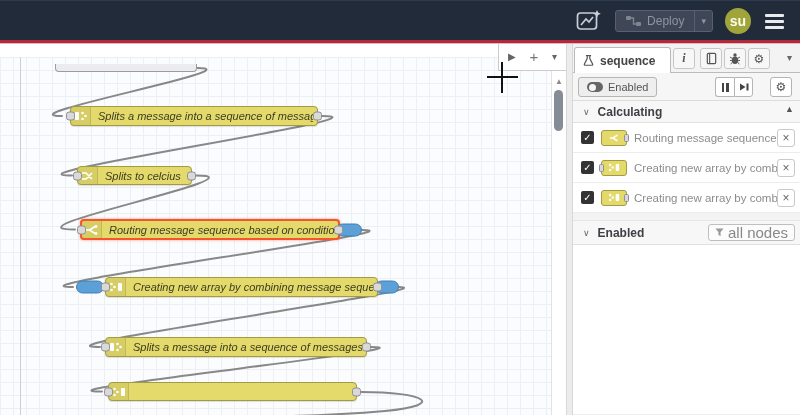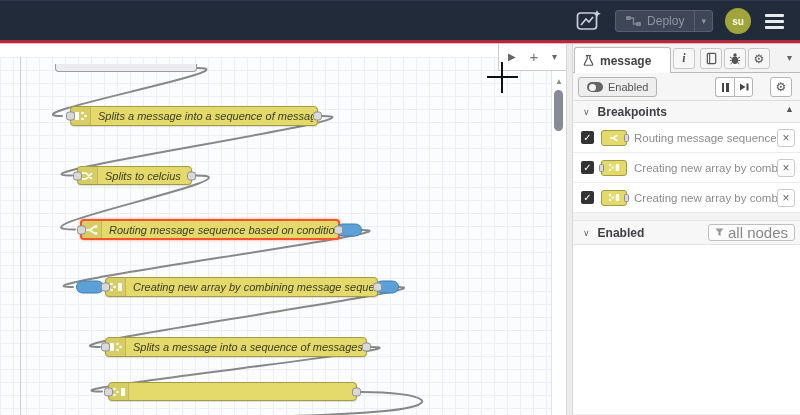--- a/index.html
+++ b/index.html
@@ -7,21 +7,21 @@
   #app { position:relative; width:800px; height:415px; background:#fff; }
 
   
   #header { position:absolute; left:0; top:0; width:800px; height:40px;
             background:#212b3a; border-top:1px solid #2e3a4d; }
   .hdr-right { position:absolute; right:0; top:0; height:40px; display:flex; align-items:center; gap:12px; padding-right:14px; }
   .export-btn { width:28px; height:26px; display:flex; align-items:center; justify-content:center; cursor:pointer; }
   .deploy-btn { display:flex; align-items:stretch; height:22px; background:#3f4756; border:1px solid #556075; border-radius:3px; color:#8d95a5; font-size:12px; }
   .deploy-main { display:flex; align-items:center; gap:6px; padding:0 10px; }
   .deploy-caret { display:flex; align-items:center; padding:0 6px; border-left:1px solid #556075; font-size:9px; }
-  .avatar { width:26px; height:26px; border-radius:50%; background:#a0a53b; color:#fdfdee; font-size:10px; font-weight:bold;
+  .avatar { width:26px; height:26px; border-radius:50%; background:#a0a53b; color:#fdfdee; font-size:14px; font-weight:bold;
             display:flex; align-items:center; justify-content:center; }
   .hamburger { display:flex; flex-direction:column; gap:3px; padding:4px 2px; cursor:pointer; }
   .hamburger span { width:19px; height:3px; background:#e8eaed; border-radius:1px; }
   #red-line  { position:absolute; left:0; top:40px; width:800px; height:3px; background:#b02a3c; }
   #pink-line { position:absolute; left:0; top:43px; width:800px; height:1px; background:#e6b6be; }
 
   
   #canvas { position:absolute; left:0; top:44px; width:566px; height:371px;
             background-color:#fbfcfe;
             background-image:linear-gradient(#ecEFf6 1px, transparent 1px),
@@ -273,21 +273,21 @@
   <div id="gutter"></div>
 
   <div id="sidebar">
 
     <div id="side-tabbar">
       <div id="tab-debugger">
         <svg width="13" height="13" viewBox="0 0 14 13">
           <path d="M5.6,1.2 V4.4 L2.6,10.3 Q2.1,11.6 3.5,11.6 H10.5 Q11.9,11.6 11.4,10.3 L8.4,4.4 V1.2" fill="none" stroke="#555" stroke-width="1.3"></path>
           <line x1="4.2" y1="1.2" x2="9.8" y2="1.2" stroke="#555" stroke-width="1.3"></line>
         </svg>
-        <span class="tlabel">message</span>
+        <span class="tlabel">sequence</span>
       </div>
       <div class="mini-tab it" style="left:100px;">
         <span>i</span>
       </div>
       <div class="mini-tab" style="left:127px;">
         <svg width="13" height="13" viewBox="0 0 14 13">
           <rect x="2.5" y="1" width="9" height="11" rx="1.2" fill="none" stroke="#555" stroke-width="1.3"></rect>
           <line x1="5" y1="1" x2="5" y2="12" stroke="#555" stroke-width="1.2"></line>
         </svg>
       </div>
@@ -323,21 +323,21 @@
           </svg>
         </div>
       </div>
       <div id="dbg-settings-btn">
         <span>⚙</span>
       </div>
     </div>
 
     <div class="section-hdr" style="top:57px;">
       <span class="chev">∨</span>
-      <span class="stitle">Breakpoints</span>
+      <span class="stitle">Calculating</span>
       <span id="bp-scroll-up">▲</span>
     </div>
 
     <div class="bp-row" style="top:79px;">
       <span class="bp-check">
           <i style="font-style:normal;">✓</i>
         </span>
       <span class="bp-icon">
         <svg width="11" height="10" viewBox="0 0 13 12">
             <path d="M1,6 H4.5 M4.5,6 L10,2.5 M4.5,6 L10,9.5" fill="none" stroke="#fff" stroke-width="1.8"></path>

